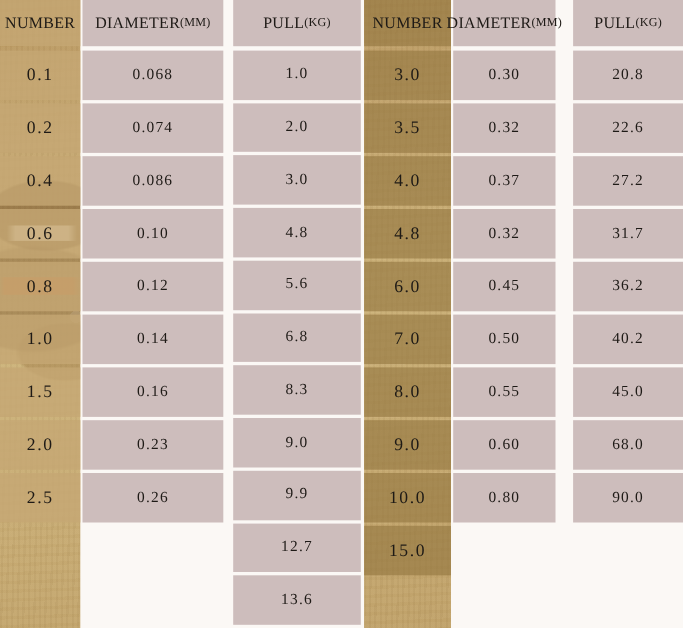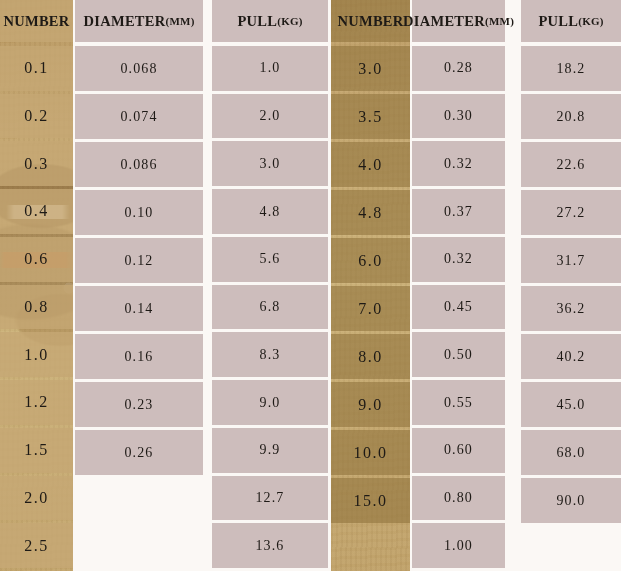--- a/index.html
+++ b/index.html
@@ -84,21 +84,21 @@
     line-height: 1.12;
     color: #1e1a16;
     letter-spacing: 0.06em;
     font-size: 15px;
     white-space: pre-line;
   }
 
   .cell.header {
     height: 42px;
     margin-bottom: 4px;
-    font-weight: bold;
+    font-weight: normal;
     font-size: 14.5px;
     letter-spacing: 0.02em;
   }
 
   .cell.header .unit {
     display: block;
     font-size: 11px;
     letter-spacing: 0.02em;
   }
 
@@ -127,26 +127,24 @@
 <div id="sheet">
 
   <div class="scrim" style="left:0;   top:0; width:0;   height:571px;"></div>
   <div class="scrim" style="left:73px;  top:0; width:258px; height:571px;"></div>
   <div class="scrim" style="left:410px; top:0; width:211px; height:571px;"></div>
 
   <div class="col" style="left:0; width:73px; z-index:2;">
     <div class="cell header tint-tan">NUMBER</div>
     <div class="cell tint-tan numval">0.1</div>
     <div class="cell tint-tan numval">0.2</div>
-    <div class="cell tint-tan numval">0.3</div>
     <div class="cell tint-tan numval">0.4</div>
     <div class="cell tint-tan numval">0.6</div>
     <div class="cell tint-tan numval">0.8</div>
     <div class="cell tint-tan numval">1.0</div>
-    <div class="cell tint-tan numval">1.2</div>
     <div class="cell tint-tan numval">1.5</div>
     <div class="cell tint-tan numval">2.0</div>
     <div class="cell tint-tan numval">2.5</div>
   </div>
 
   <div class="col" style="left:75px; width:128px; z-index:3;">
     <div class="cell header tint-mauve">
       <span>DIAMETER</span><span class="unit">(MM)</span>
     </div>
     <div class="cell tint-mauve val">0.068</div>
@@ -188,38 +186,35 @@
     <div class="cell tint-gold numval">8.0</div>
     <div class="cell tint-gold numval">9.0</div>
     <div class="cell tint-gold numval">10.0</div>
     <div class="cell tint-gold numval">15.0</div>
   </div>
 
   <div class="col" style="left:412px; width:93px; z-index:3;">
     <div class="cell header tint-mauve">
       <span>DIAMETER</span><span class="unit">(MM)</span>
     </div>
-    <div class="cell tint-mauve val">0.28</div>
     <div class="cell tint-mauve val">0.30</div>
     <div class="cell tint-mauve val">0.32</div>
     <div class="cell tint-mauve val">0.37</div>
     <div class="cell tint-mauve val">0.32</div>
     <div class="cell tint-mauve val">0.45</div>
     <div class="cell tint-mauve val">0.50</div>
     <div class="cell tint-mauve val">0.55</div>
     <div class="cell tint-mauve val">0.60</div>
     <div class="cell tint-mauve val">0.80</div>
-    <div class="cell tint-mauve val">1.00</div>
   </div>
 
   <div class="col" style="left:521px; width:100px; z-index:3;">
     <div class="cell header tint-mauve">
       <span>PULL</span><span class="unit">(KG)</span>
     </div>
-    <div class="cell tint-mauve val">18.2</div>
     <div class="cell tint-mauve val">20.8</div>
     <div class="cell tint-mauve val">22.6</div>
     <div class="cell tint-mauve val">27.2</div>
     <div class="cell tint-mauve val">31.7</div>
     <div class="cell tint-mauve val">36.2</div>
     <div class="cell tint-mauve val">40.2</div>
     <div class="cell tint-mauve val">45.0</div>
     <div class="cell tint-mauve val">68.0</div>
     <div class="cell tint-mauve val">90.0</div>
   </div>

